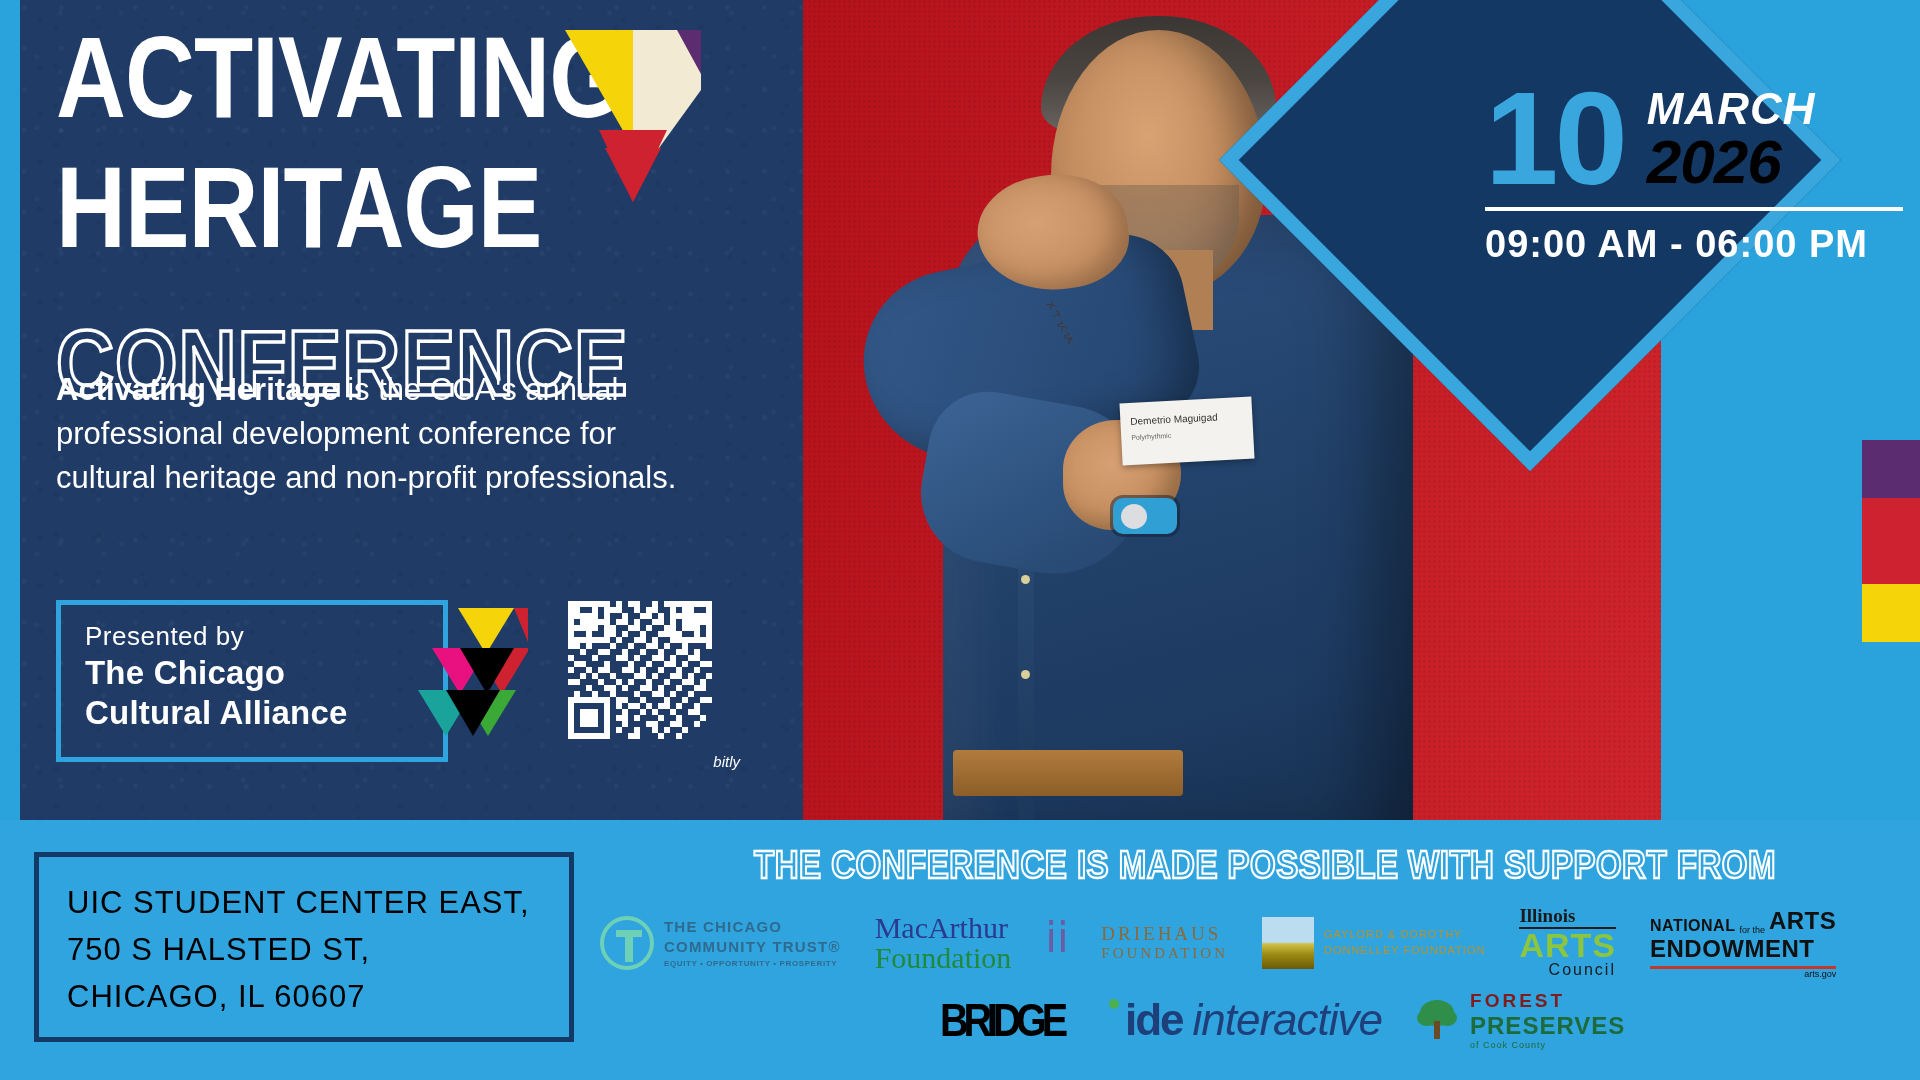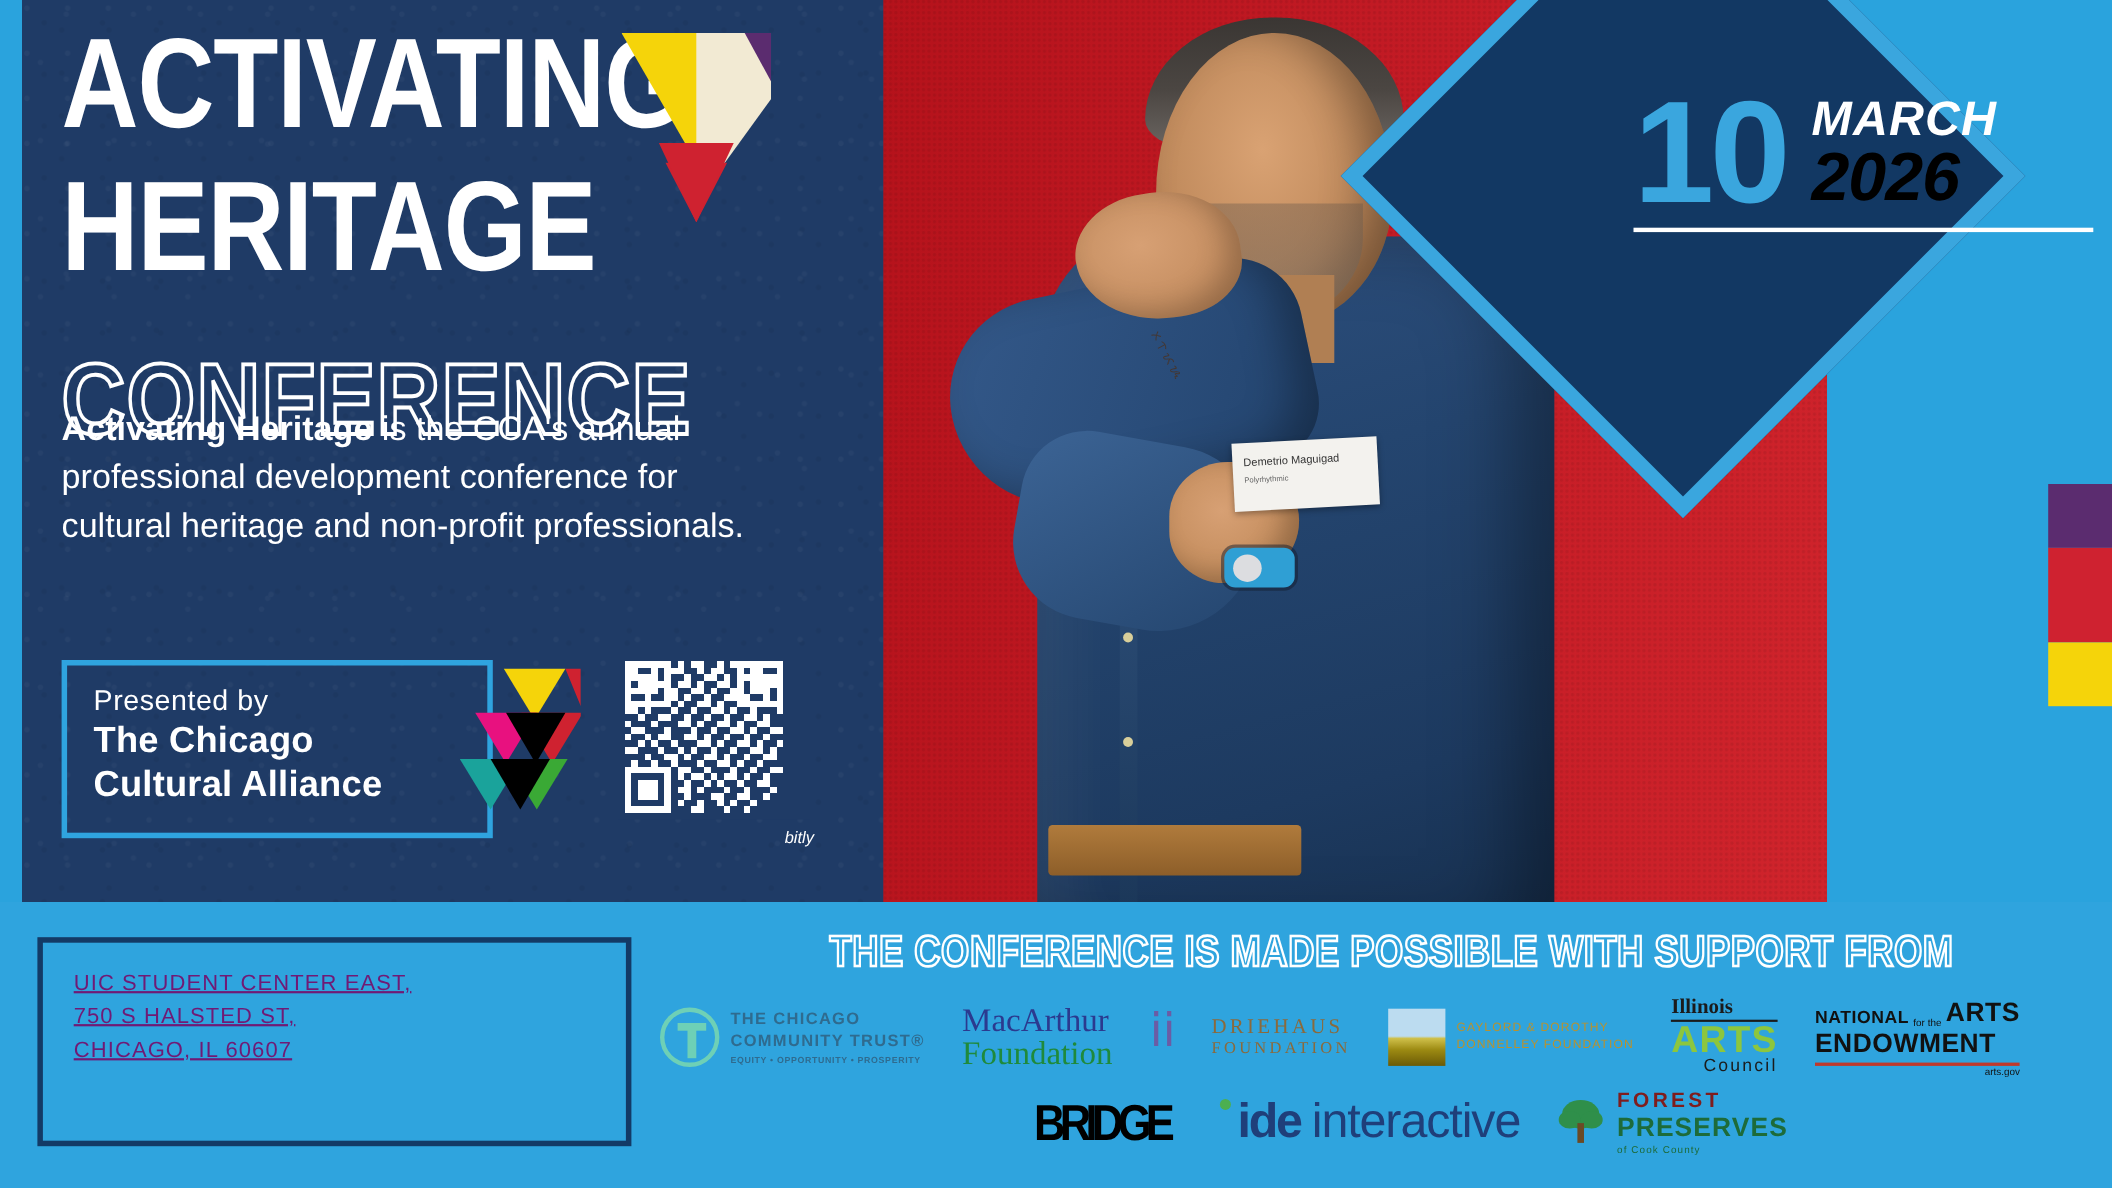--- a/index.html
+++ b/index.html
@@ -167,21 +167,21 @@
   .chip.purple{ left:1862px; top:440px; width:58px; height:58px; background:#5b2c6f;}
   .chip.red{ left:1862px; top:498px; width:58px; height:86px; background:#cf2230;}
   .chip.yellow{ left:1862px; top:584px; width:58px; height:58px; background:#f5d40a;}
 
   
   .bottom{ position:absolute; left:0; top:820px; width:1920px; height:260px; background:#2fa4de; }
   .addr-box{
     position:absolute; left:34px; top:32px; width:540px; height:190px;
     border:5px solid #133a66;
   }
-  .addr{ position:absolute; left:28px; top:22px; color:#701a75; font-size:20px; line-height:1.52; letter-spacing:1px;text-decoration:underline;}
+  .addr{ position:absolute; left:28px; top:22px; color:#000000; font-size:31px; line-height:1.52; letter-spacing:1px;}
 
   .support-title{
     position:absolute; left:650px; top:26px; width:1230px; text-align:center;
     font-family:"Liberation Sans Narrow","Liberation Sans",sans-serif;
     font-weight:bold; font-size:33px; letter-spacing:.5px;
     color:transparent; -webkit-text-stroke:2px #ffffff;
     transform:scaleY(1.2);
   }
   .sponsor-row{ position:absolute; display:flex; align-items:center; }
   .row1{ left:600px; top:86px; width:1300px; gap:34px; }
@@ -213,21 +213,21 @@
   .nea1{ font-family:"Liberation Sans Narrow","Liberation Sans",sans-serif; font-weight:bold; font-size:16px; color:#111; letter-spacing:.5px;}
   .nea2{ font-size:9px; color:#111;}
   .nea3{ font-family:"Liberation Sans Narrow","Liberation Sans",sans-serif; font-weight:bold; font-size:24px; color:#111; letter-spacing:.5px;}
   .nea-rule{ height:3px; background:#c0392b; margin-top:3px;}
   .nea4{ font-size:9px; color:#111; text-align:right;}
   
   .bridge{ font-family:"Liberation Sans Narrow","Liberation Sans",sans-serif; font-weight:bold;
     font-size:46px; color:#000; letter-spacing:-6px; transform:scaleX(.86);}
   
   .ide1{ font-family:"Liberation Sans",sans-serif; font-weight:bold; font-size:44px; color:#1f3f7a; letter-spacing:-2px;}
-  .ide2{ font-family:"Liberation Sans",sans-serif; font-weight:300; font-size:44px; color:#1f3f7a; letter-spacing:-1px;}
+  .ide2{ font-family:"Liberation Sans",sans-serif; font-weight:300; font-size:44px; color:#1f3f7a; letter-spacing:-1px;font-style:italic;}
   .ide-dot{ width:10px; height:10px; background:#4caf50; border-radius:50%; position:relative; top:-16px; left:4px;}
   
   .fp-tree{ width:46px; height:46px; position:relative;}
   .fp1{ font-family:"Liberation Sans Narrow","Liberation Sans",sans-serif; font-weight:bold; font-size:19px; color:#7f1d1d; letter-spacing:3px;}
   .fp2{ font-family:"Liberation Sans Narrow","Liberation Sans",sans-serif; font-weight:bold; font-size:24px; color:#1d6b3a; letter-spacing:1px;}
   .fp3{ font-size:9px; color:#1d6b3a; letter-spacing:1px;}
 </style>
 </head>
 <body>
 
@@ -495,20 +495,21 @@
     <div class="diamond"></div>
     <div class="datebox">
       <div class="dateline">
         <div class="day">10</div>
         <div class="mo-yr">
           <div class="mo">MARCH</div>
           <div class="yr">2026</div>
         </div>
       </div>
       <div class="rule"></div>
+      <div class="time">09:00 AM - 06:00 PM</div>
     </div>
   </div>
 
   <div class="chip purple"></div>
   <div class="chip red"></div>
   <div class="chip yellow"></div>
 
   <div class="bottom">
 
     <div class="addr-box">

